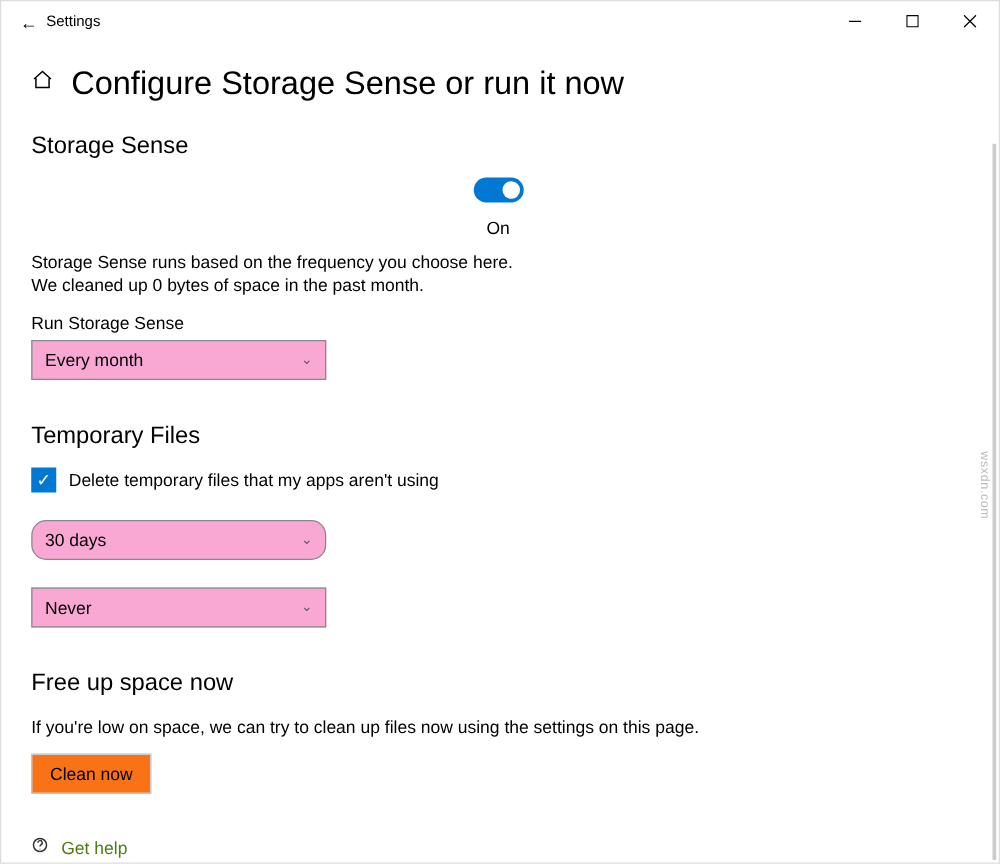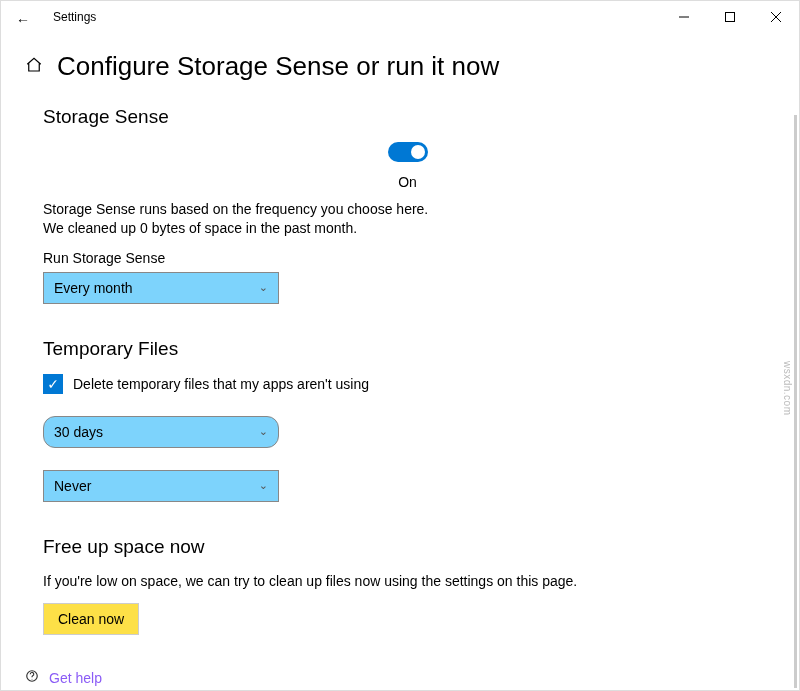--- a/index.html
+++ b/index.html
@@ -18,21 +18,21 @@
     display: flex;
     align-items: center;
     height: 32px;
     padding: 0 0 0 8px;
     font-size: 12px;
   }
   .titlebar .back {
     width: 28px; text-align: center; font-size: 14px;
     padding-top:1px;
   }
-  .titlebar .title { margin-left: 16px; }
+  .titlebar .title { margin-left: 0; }
   .titlebar .spacer { flex: 1; }
   .win-controls { display: flex; }
   .win-btn {
     width: 46px; height: 32px;
     display: flex; align-items: center; justify-content: center;
     font-size: 11px;
   }
   .content {
     padding: 18px 27px 0 24px;
     position: relative;
@@ -43,21 +43,21 @@
     display: flex; align-items: center; gap: 14px;
     margin-bottom: 24px;
   }
   .home-icon { font-size: 16px; }
   .page-heading {
     font-size: 26px; font-weight: 500;
   }
   .section-heading {
     font-size: 19px; font-weight: 400; margin: 0 0 14px 0;
   }
-  .section { margin-bottom: 34px; margin-left: 18px; }
+  .section { margin-bottom: 34px; }
   .toggle-row {
     display: flex; align-items: center; gap: 12px;
     margin-bottom: 10px;
     flex-direction: column;
   }
   .toggle {
     width: 40px; height: 20px; border-radius: 10px;
     background: #0078d4; position: relative;
   }
   .toggle .knob {
@@ -67,47 +67,47 @@
   }
   .toggle-label { font-size: 14px; }
   .desc {
     font-size: 14px; max-width: 390px; line-height: 1.35;
     margin-bottom: 12px;
   }
   .field-label { font-size: 14px; margin-bottom: 6px; }
   .select {
     width: 236px; height: 32px;
     border: 1px solid #888;
-    background: #7dd3fc;
+    background: #f9a8d4;
     display: flex; align-items: center; justify-content: space-between;
     padding: 0 10px;
     font-size: 14px;
   }
   .chev { font-size: 11px; color: #555; }
   .check-row {
     display: flex; align-items: center; gap: 10px;
     margin-bottom: 22px;
   }
   .checkbox {
     width: 20px; height: 20px; background: #0078d4;
     display: flex; align-items: center; justify-content: center;
     color: #fff; font-size: 14px;
   }
   .btn {
     display: inline-block;
-    background: #fde047; border: 1px solid #ccc;
+    background: #f97316; border: 1px solid #ccc;
     padding: 7px 14px; font-size: 14px;
   }
   .help-row {
     position: absolute; bottom: 4px; left: 24px;
     display: flex; align-items: center; gap: 10px;
     font-size: 14px;
   }
   .help-icon { color: #222; font-size: 14px; }
-  .help-link { color: #8b5cf6; }
+  .help-link { color: #4d7c0f; }
   .scrollbar {
     position: absolute; right: 2px; top: 82px; bottom: 2px;
     width: 3px; background: #ccc;
   }
   .watermark {
     position: absolute; right: 6px; top: 360px;
     writing-mode: vertical-rl;
     font-size: 10px; color: #bbb;
     letter-spacing: 0.5px;
   }

